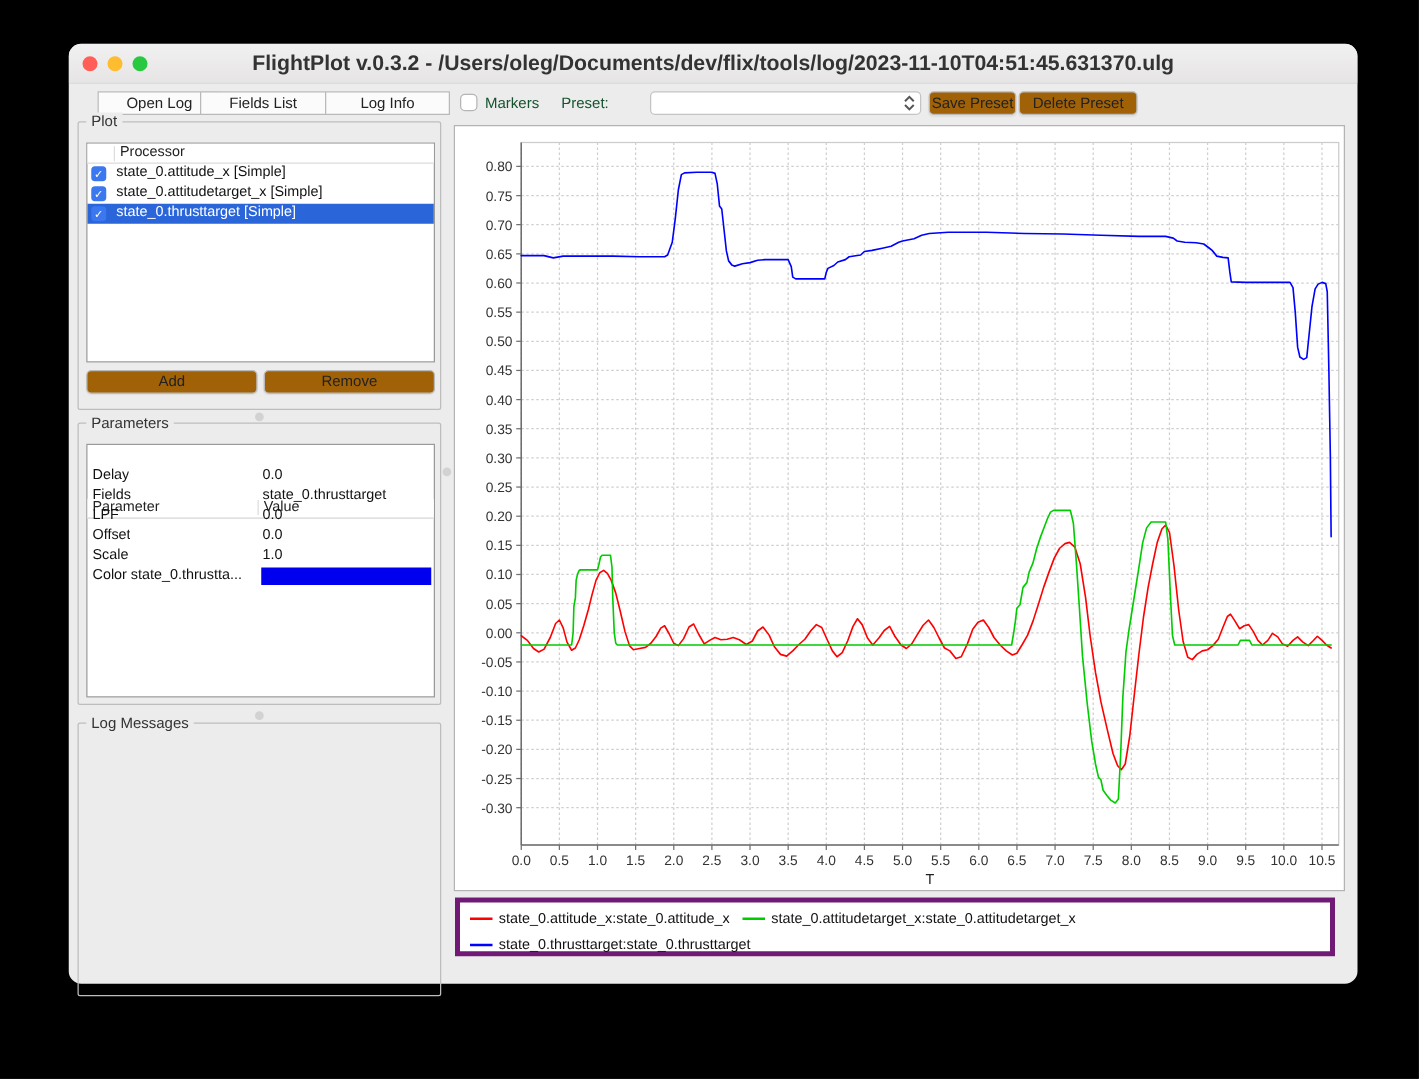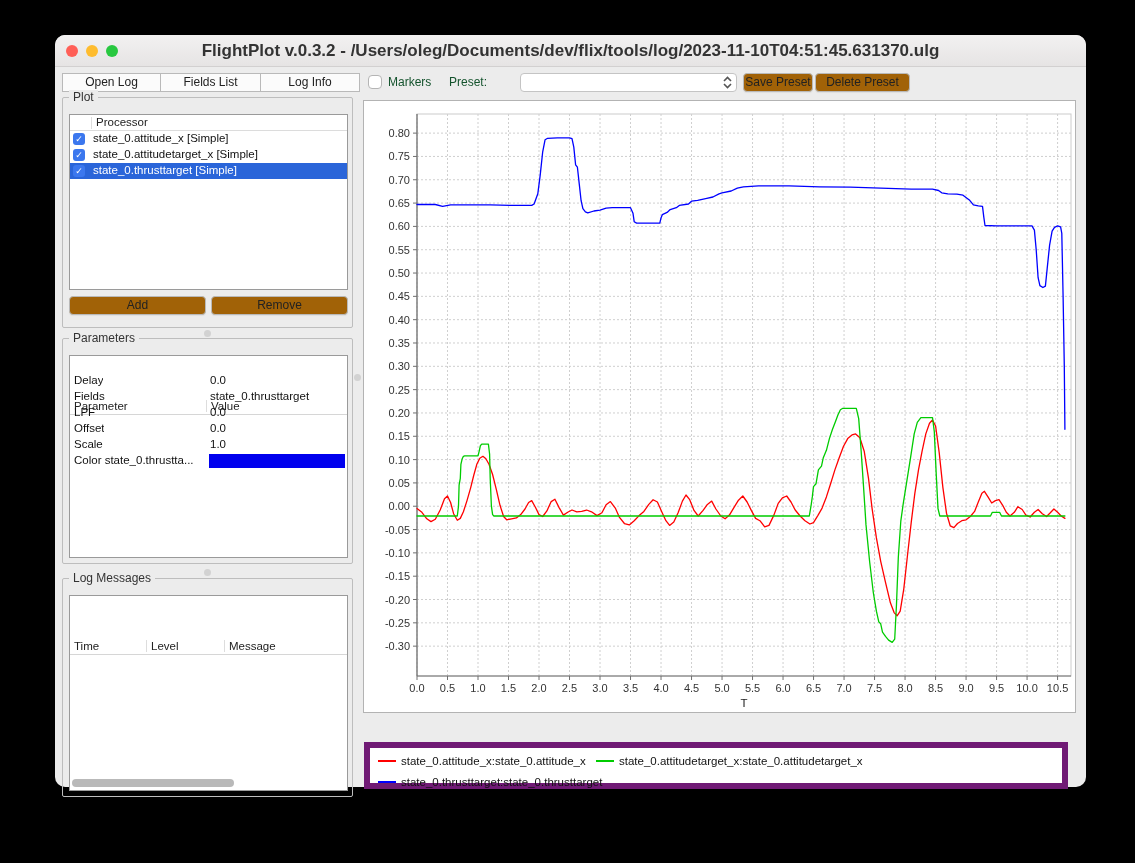--- a/index.html
+++ b/index.html
@@ -47,39 +47,39 @@
   .swatch { position:absolute; left:139px; top:1px; right:2px; height:14px; }
 
   
   .grip { position:absolute; width:7px; height:7px; border-radius:50%; background:#d2d2d2; }
 
   
   .hscroll { position:absolute; left:2px; bottom:3px; height:8px; border-radius:4px; background:#b9b9b9; }
 
   
   .chartpanel { position:absolute; left:308px; top:65px; width:713px; height:613px; background:#fff; border:1px solid #b3b3b3; }
-  .legend { position:absolute; left:309px; top:707px; width:704px; height:47px; background:#fff; border:6px solid #701a75; font-size:11.5px; color:#111; }
+  .legend { position:absolute; left:309px; top:683px; width:704px; height:47px; background:#fff; border:4px solid #701a75; font-size:11.5px; color:#111; }
   .lg-entry { position:absolute; height:14px; line-height:14px; white-space:nowrap; }
   .lg-dash { position:absolute; left:0; top:6px; width:18px; height:2px; }
   .lg-entry .lg-txt { position:absolute; left:23px; top:0; }
 </style>
 </head>
 <body>
 
 <div class="win">
 
   <div class="titlebar">
     <span class="tl red"></span>
     <span class="tl yellow"></span>
     <span class="tl green"></span>
     <div class="title">FlightPlot v.0.3.2 - /Users/oleg/Documents/dev/flix/tools/log/2023-11-10T04:51:45.631370.ulg</div>
   </div>
 
   <div class="toolbar">
-    <button class="tbtn" style="left:7px;width:99px;">Open Log</button>
+    <button class="tbtn" style="left:23px;width:99px;">Open Log</button>
     <button class="tbtn" style="left:105px;width:101px;">Fields List</button>
     <button class="tbtn" style="left:205px;width:100px;">Log Info</button>
     <span class="cb" style="left:313px;top:7px;"></span>
     <span class="lbl" style="left:333px;">Markers</span>
     <span class="lbl" style="left:394px;">Preset:</span>
     <span class="combo" style="left:465px;width:217px;">
       <input value="" style="">
       <svg class="stepper" viewBox="0 0 15 15" width="15" height="15">
         <polyline points="4,6 7.5,2.5 11,6" fill="none" stroke="#555" stroke-width="1.6"></polyline>
         <polyline points="4,9 7.5,12.5 11,9" fill="none" stroke="#555" stroke-width="1.6"></polyline>
@@ -152,30 +152,20 @@
           </div>
         </div>
     </div>
   </div>
 
   <div class="grip" style="left:149px;top:534px;"></div>
   <div class="grip" style="left:299px;top:339px;"></div>
 
   <div class="groupbox" style="left:7px;top:543px;width:291px;height:219px;text-align:right;">
     <span class="gtitle">Log Messages</span>
-    <div class="whitebox" style="left:6px;top:16px;width:279px;height:196px;">
-      <div class="thead">
-        <span style="left:4px;">Time</span>
-        <span class="vsep" style="left:76px;"></span>
-        <span style="left:81px;">Level</span>
-        <span class="vsep" style="left:154px;"></span>
-        <span style="left:159px;">Message</span>
-      </div>
-      <div class="hscroll" style="width:162px;"></div>
-    </div>
   </div>
 
   <div class="chartpanel">
     <svg id="chart-svg" width="711" height="611" viewBox="0 0 711 611">
         <rect x="53" y="13" width="654" height="562" fill="#ffffff" stroke="#cccccc" stroke-width="1"></rect>
         <line x1="53" y1="13" x2="53" y2="575" stroke="#cfcfcf" stroke-width="1" stroke-dasharray="2 2"></line>
         <line x1="53" y1="575" x2="53" y2="579" stroke="#707070"></line>
         <text x="53" y="591" text-anchor="middle" font-size="11" fill="#333">0.0</text>
         <line x1="83.50373134328358" y1="13" x2="83.50373134328358" y2="575" stroke="#cfcfcf" stroke-width="1" stroke-dasharray="2 2"></line>
         <line x1="83.50373134328358" y1="575" x2="83.50373134328358" y2="579" stroke="#707070"></line>

